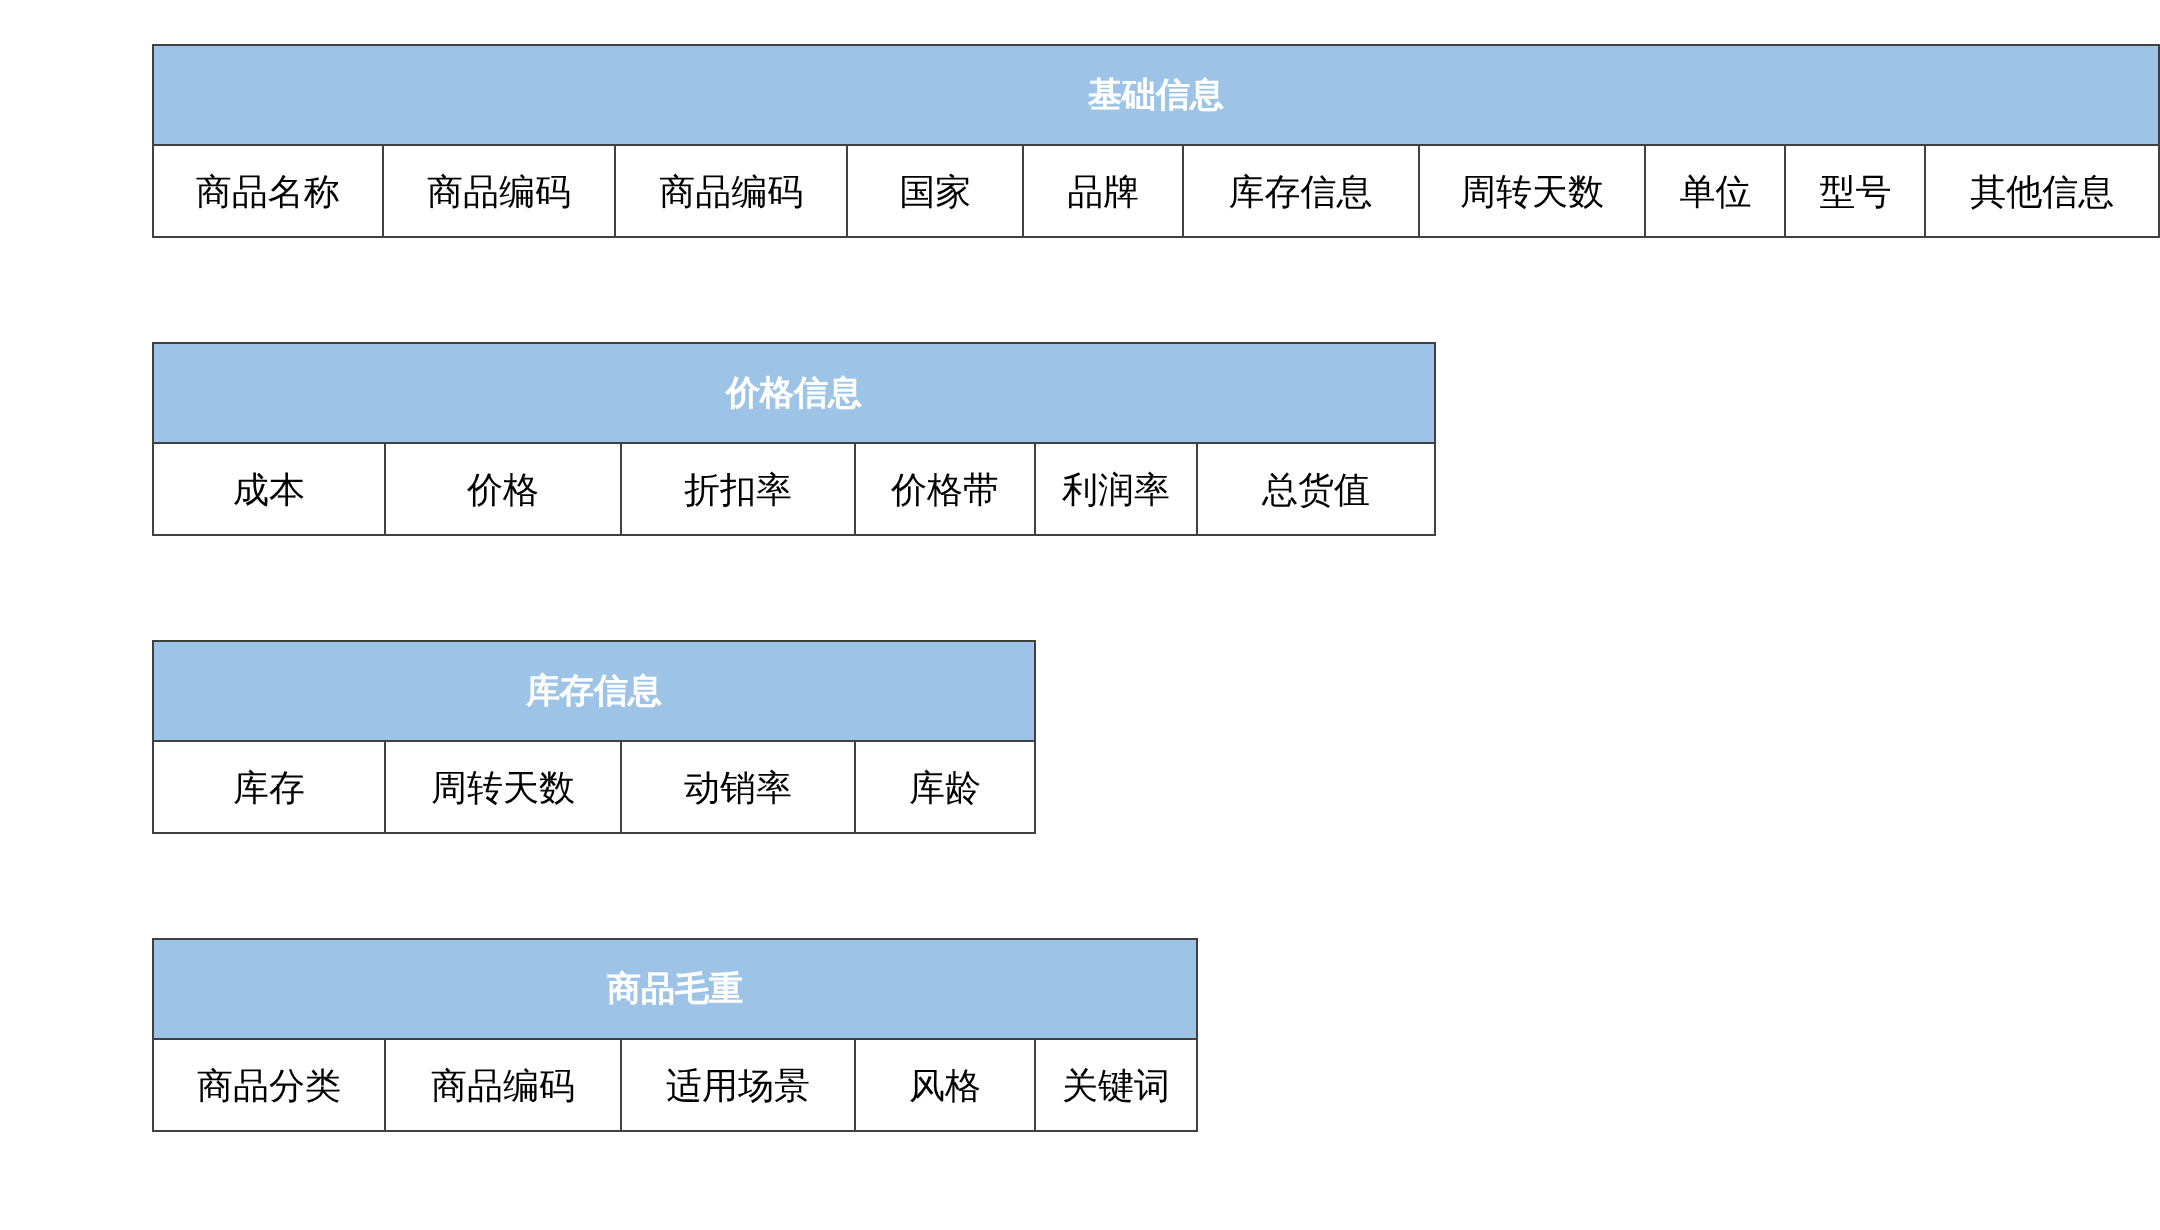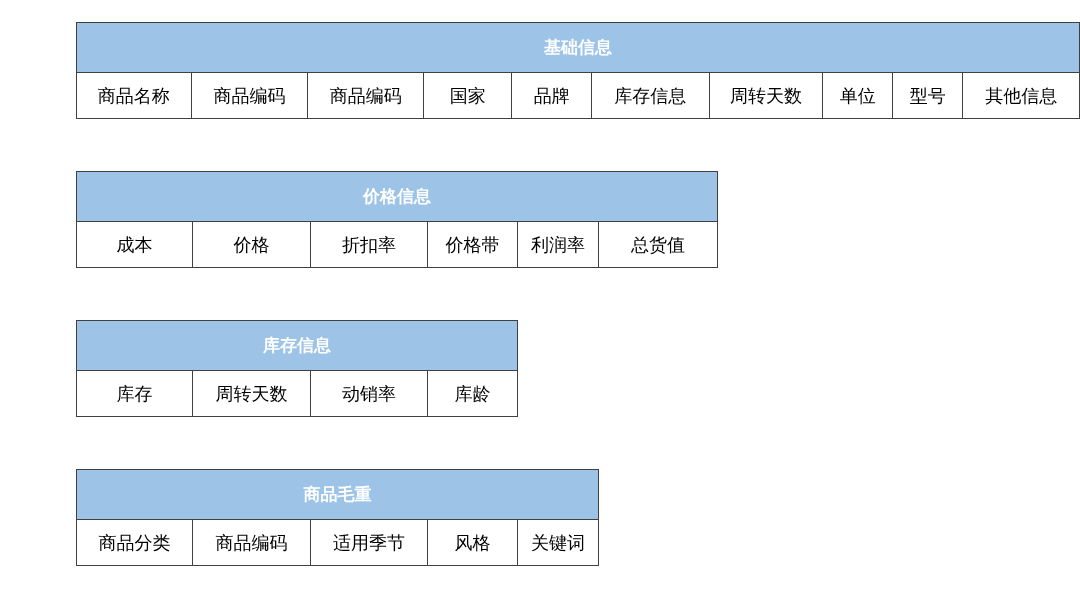--- a/index.html
+++ b/index.html
@@ -148,19 +148,19 @@
       </colgroup>
       <thead>
         <tr>
           <th colspan="5">商品毛重</th>
         </tr>
       </thead>
       <tbody>
         <tr>
           <td>商品分类</td>
           <td>商品编码</td>
-          <td>适用季节</td>
+          <td>适用场景</td>
           <td>风格</td>
           <td>关键词</td>
         </tr>
       </tbody>
     </table>
   </div>
 
 </body></html>

